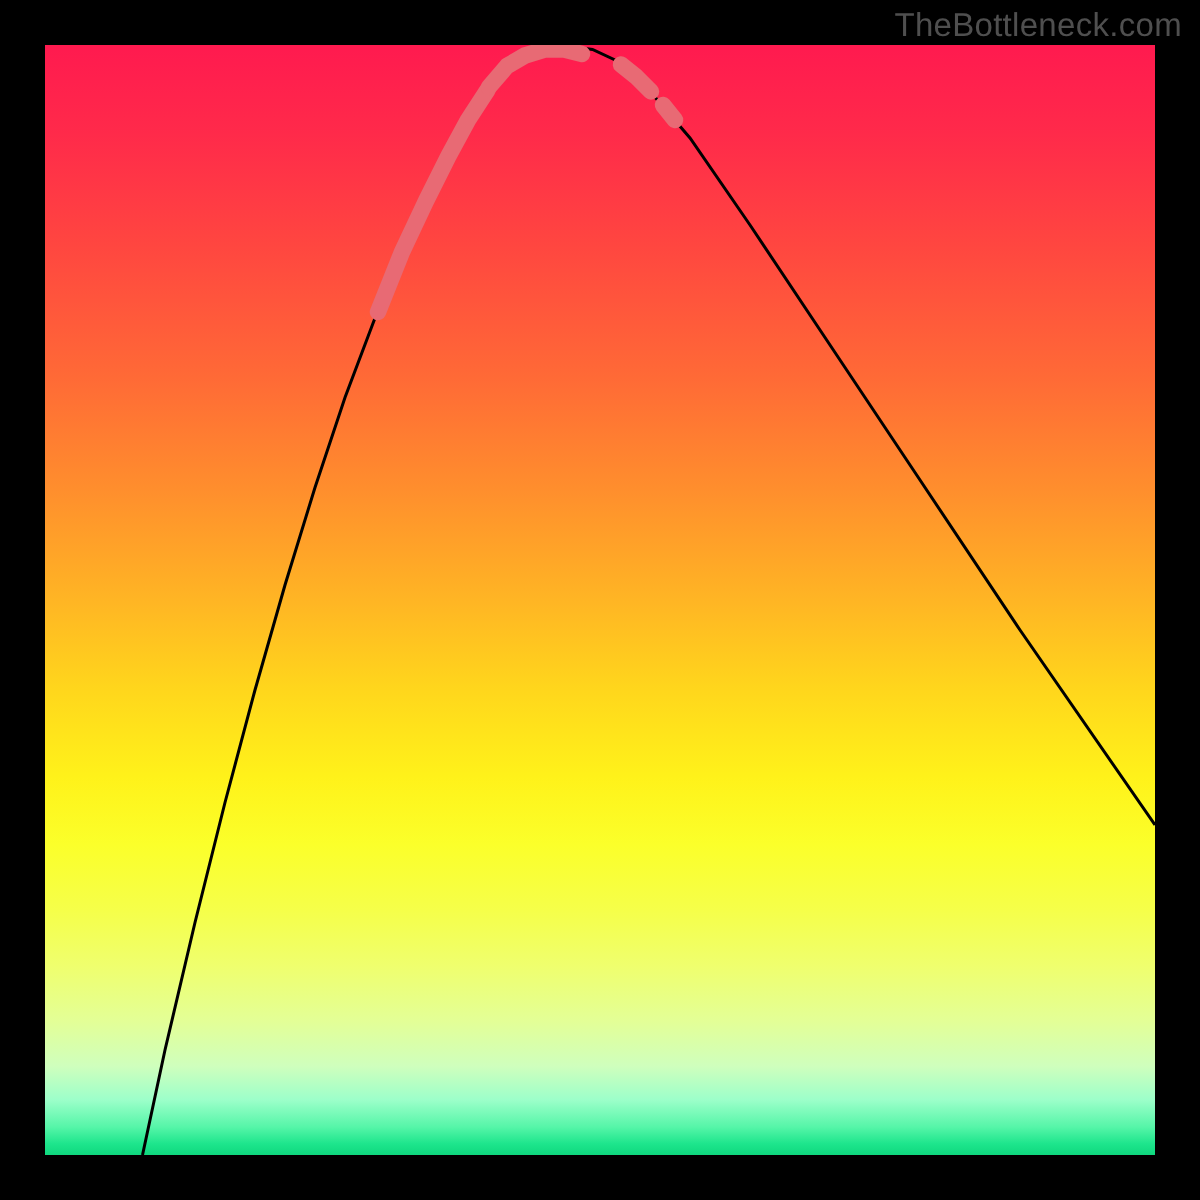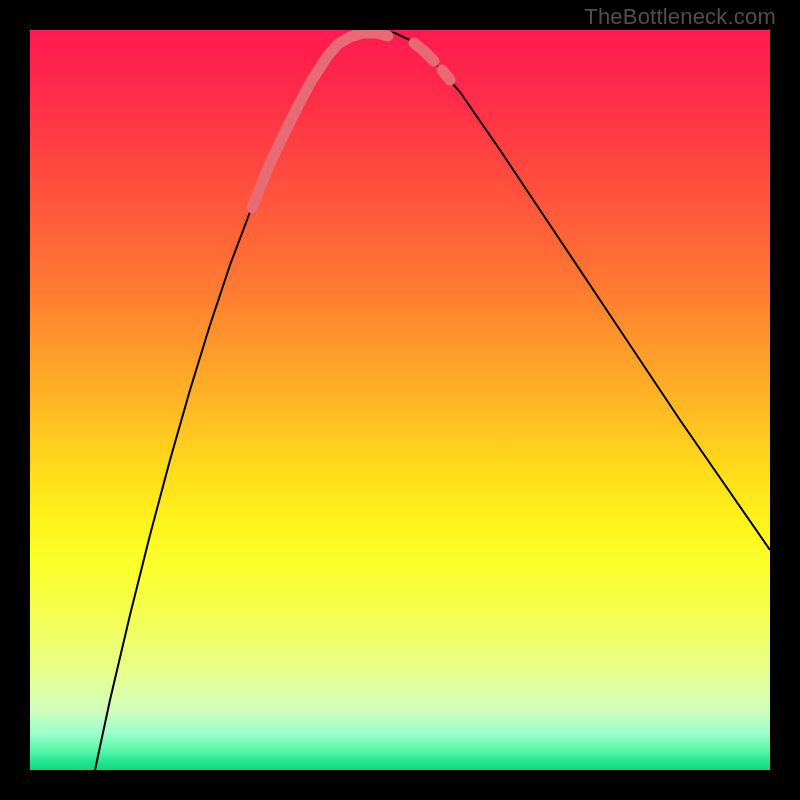--- a/index.html
+++ b/index.html
@@ -50,21 +50,21 @@
   }
   .curve-svg {
     position: absolute;
     inset: 0;
     width: 100%;
     height: 100%;
   }
   .watermark {
     position: absolute;
     top: 4px;
-    right: 24px;
+    right: 12px;
     color: #4f4f4f;
     font-size: 22px;
     letter-spacing: 0.2px;
     font-weight: 500;
     user-select: none;
   }
 </style>
 </head>
 <body>
 

